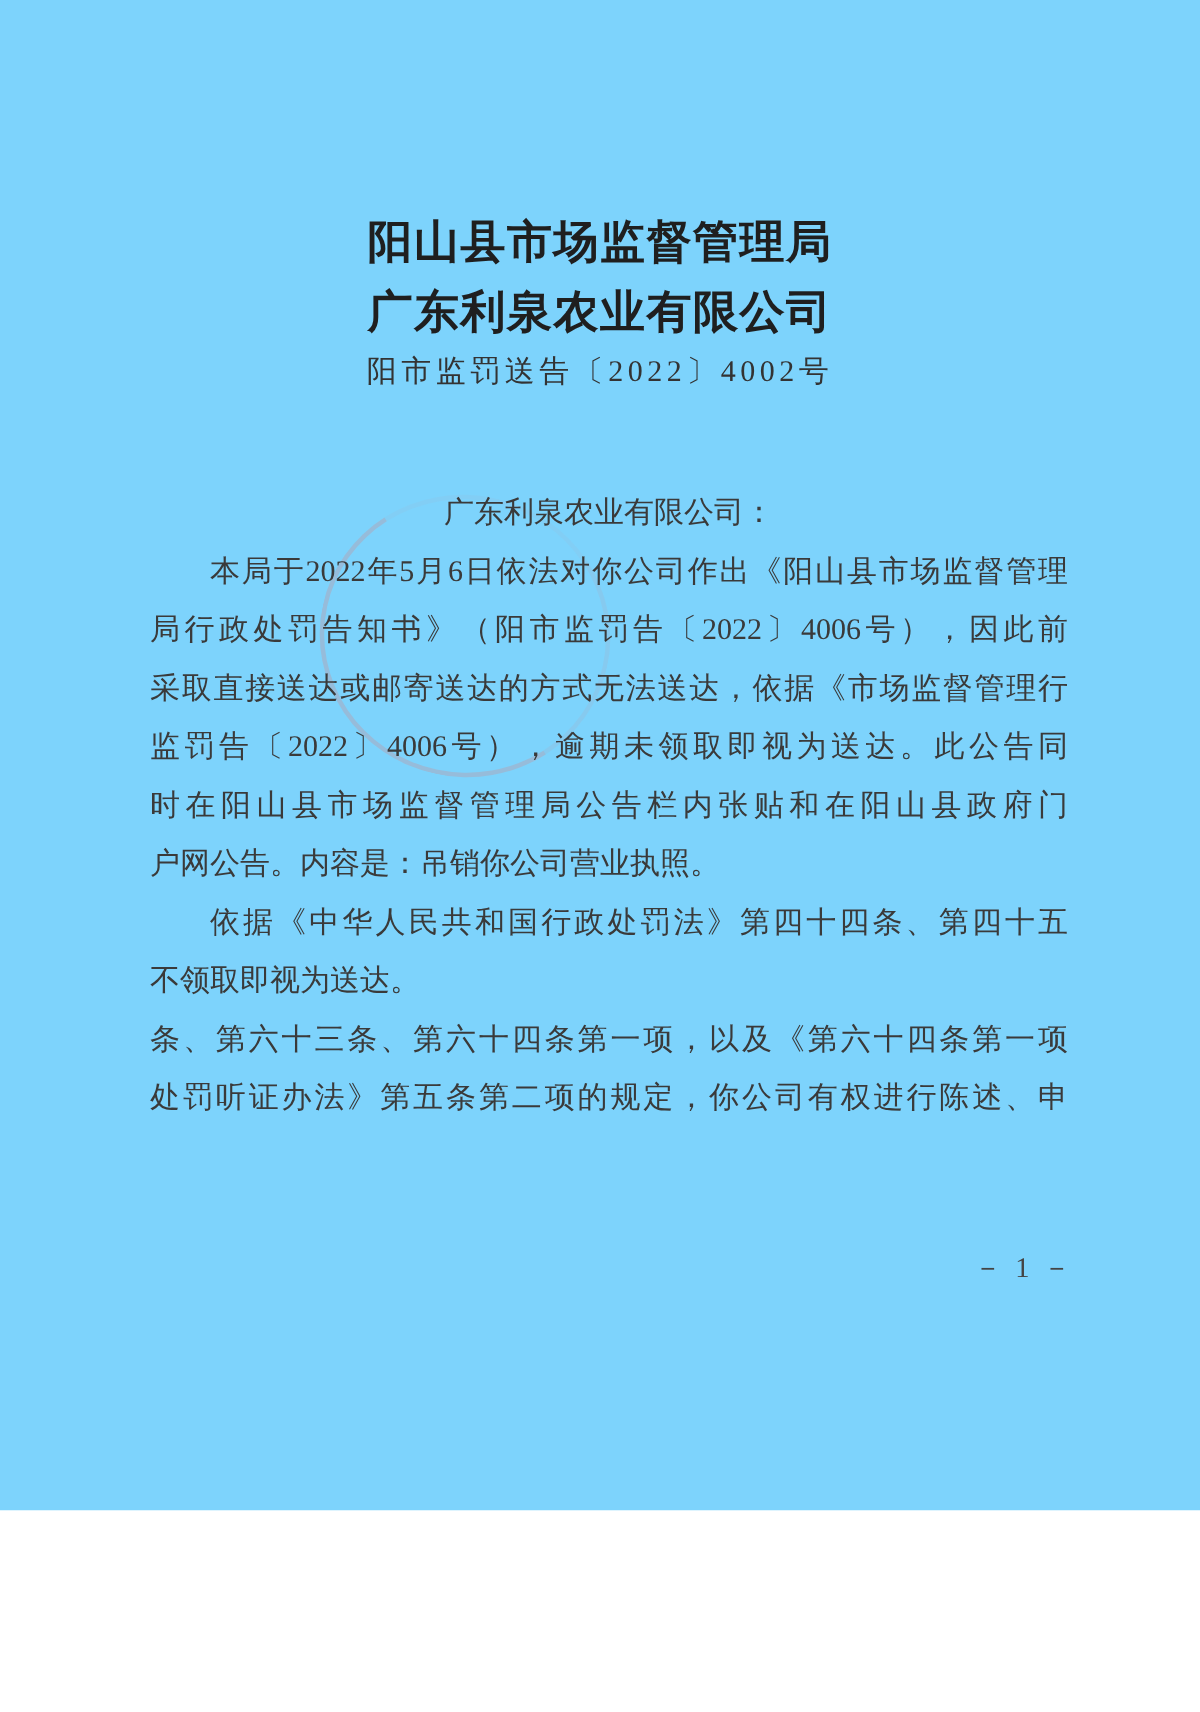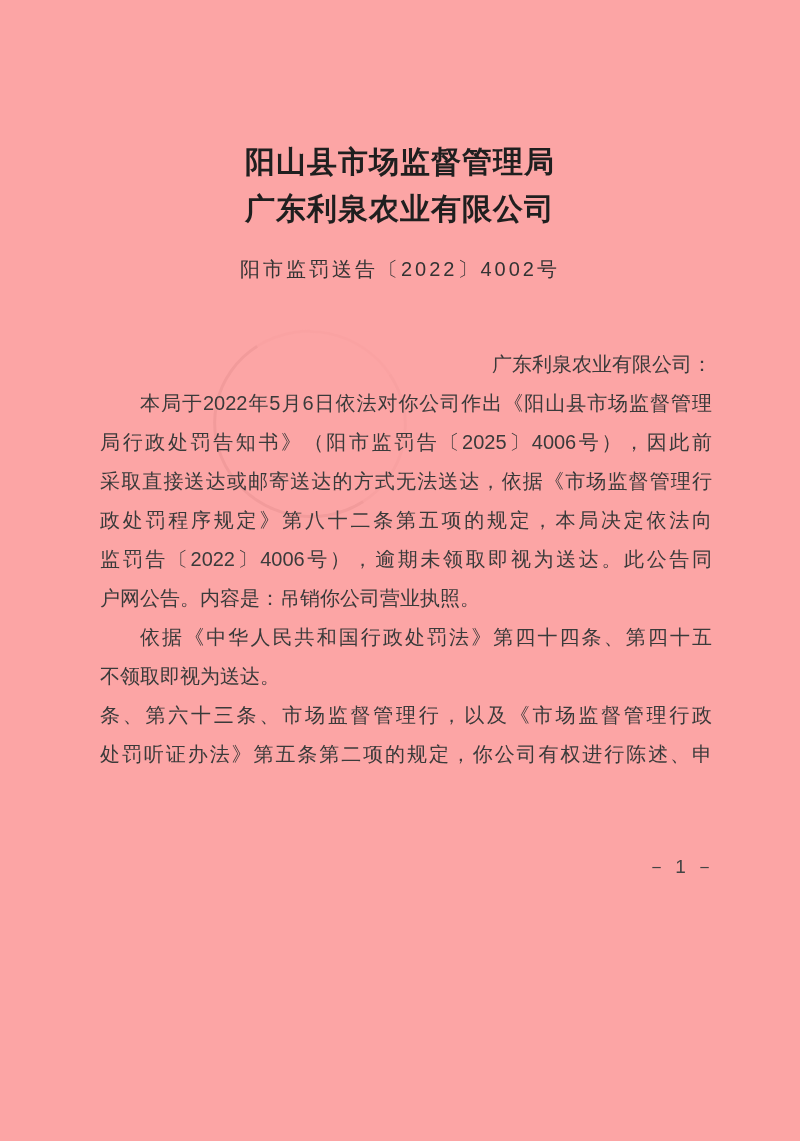--- a/index.html
+++ b/index.html
@@ -3,58 +3,58 @@
 <meta charset="utf-8">
 <style>
   html, body {
     margin: 0;
     padding: 0;
     background: #ffffff;
   }
   .page {
     position: relative;
     width: 800px;
-    height: 1141px;
-    background: #fca5a5;
+    height: 1007px;
+    background: #7dd3fc;
     overflow: hidden;
-    font-family: Liberation Sans, sans-serif;
+    font-family: Liberation Serif, serif;
     color: #3d3d3d;
   }
   .content {
     position: relative;
     z-index: 1;
   }
   .title-block {
     padding-top: 138px;
     text-align: center;
   }
   .title-line {
     font-size: 30px;
     font-weight: bold;
     line-height: 47px;
     color: #1f1f1f;
     letter-spacing: 1px;
   }
   .doc-number {
-    margin-top: 24px;
+    margin-top: 2px;
     text-align: center;
     font-size: 20px;
     letter-spacing: 3px;
     color: #333333;
   }
   .body-block {
     margin-top: 62px;
     margin-left: 100px;
     width: 612px;
     font-size: 20px;
     color: #3a3a3a;
   }
   .salutation {
     line-height: 39px;
-    text-align: right;
+    text-align: center;
   }
   .line {
     line-height: 39px;
     white-space: nowrap;
   }
   .line.full {
     text-align: justify;
     text-align-last: justify;
     white-space: normal;
   }
@@ -99,27 +99,27 @@
     <div class="title-block">
       <div class="title-line">阳山县市场监督管理局</div>
       <div class="title-line">广东利泉农业有限公司</div>
     </div>
 
     <div class="doc-number">阳市监罚送告〔2022〕4002号</div>
 
     <div class="body-block">
       <div class="salutation">广东利泉农业有限公司：</div>
       <div class="line full indent">本局于2022年5月6日依法对你公司作出《阳山县市场监督管理</div>
-      <div class="line full">局行政处罚告知书》（阳市监罚告〔2025〕4006号），因此前</div>
+      <div class="line full">局行政处罚告知书》（阳市监罚告〔2022〕4006号），因此前</div>
       <div class="line full">采取直接送达或邮寄送达的方式无法送达，依据《市场监督管理行</div>
-      <div class="line full">政处罚程序规定》第八十二条第五项的规定，本局决定依法向</div>
       <div class="line full">监罚告〔2022〕4006号），逾期未领取即视为送达。此公告同</div>
+      <div class="line full">时在阳山县市场监督管理局公告栏内张贴和在阳山县政府门</div>
       <div class="line end">户网公告。内容是：吊销你公司营业执照。</div>
       <div class="line full indent">依据《中华人民共和国行政处罚法》第四十四条、第四十五</div>
       <div class="line end">不领取即视为送达。</div>
-      <div class="line full">条、第六十三条、市场监督管理行，以及《市场监督管理行政</div>
+      <div class="line full">条、第六十三条、第六十四条第一项，以及《第六十四条第一项</div>
       <div class="line full">处罚听证办法》第五条第二项的规定，你公司有权进行陈述、申</div>
     </div>
 
     <div class="page-number">－ 1 －</div>
 
   </div>
 </div>
 
 </body></html>

